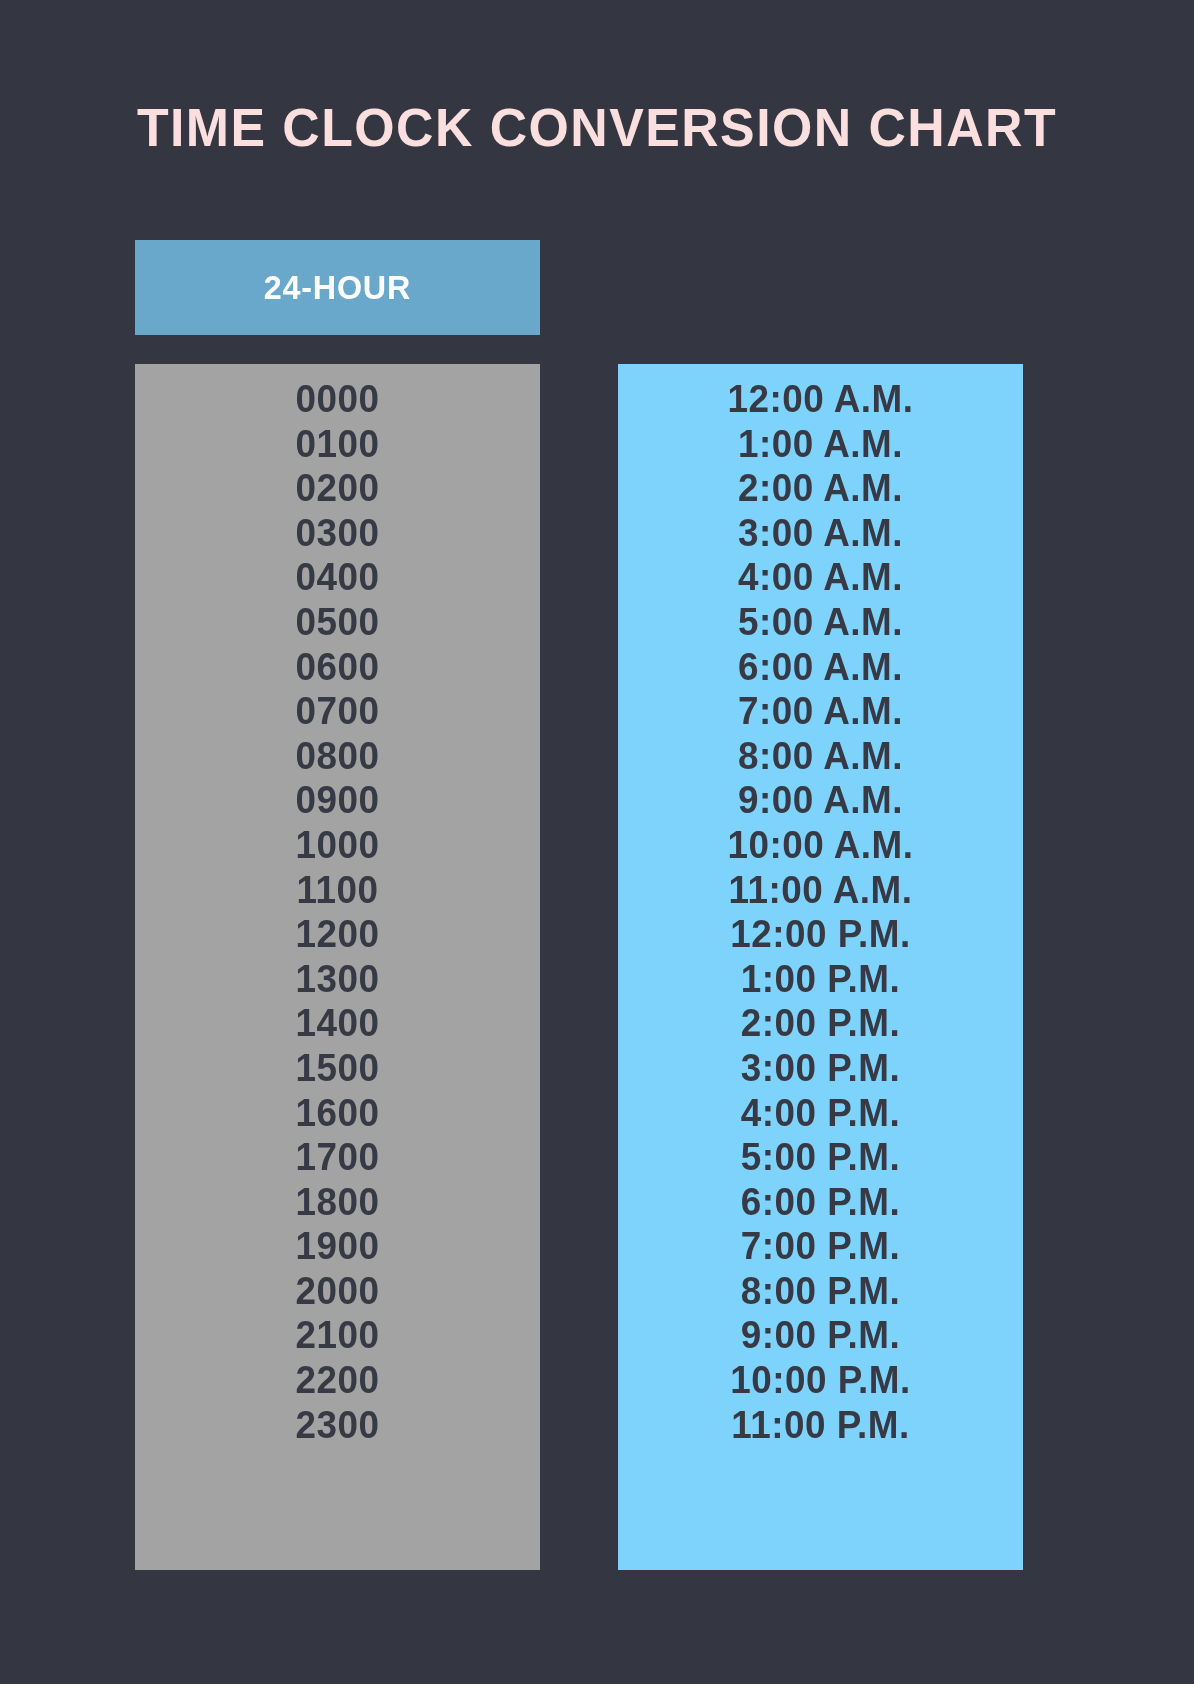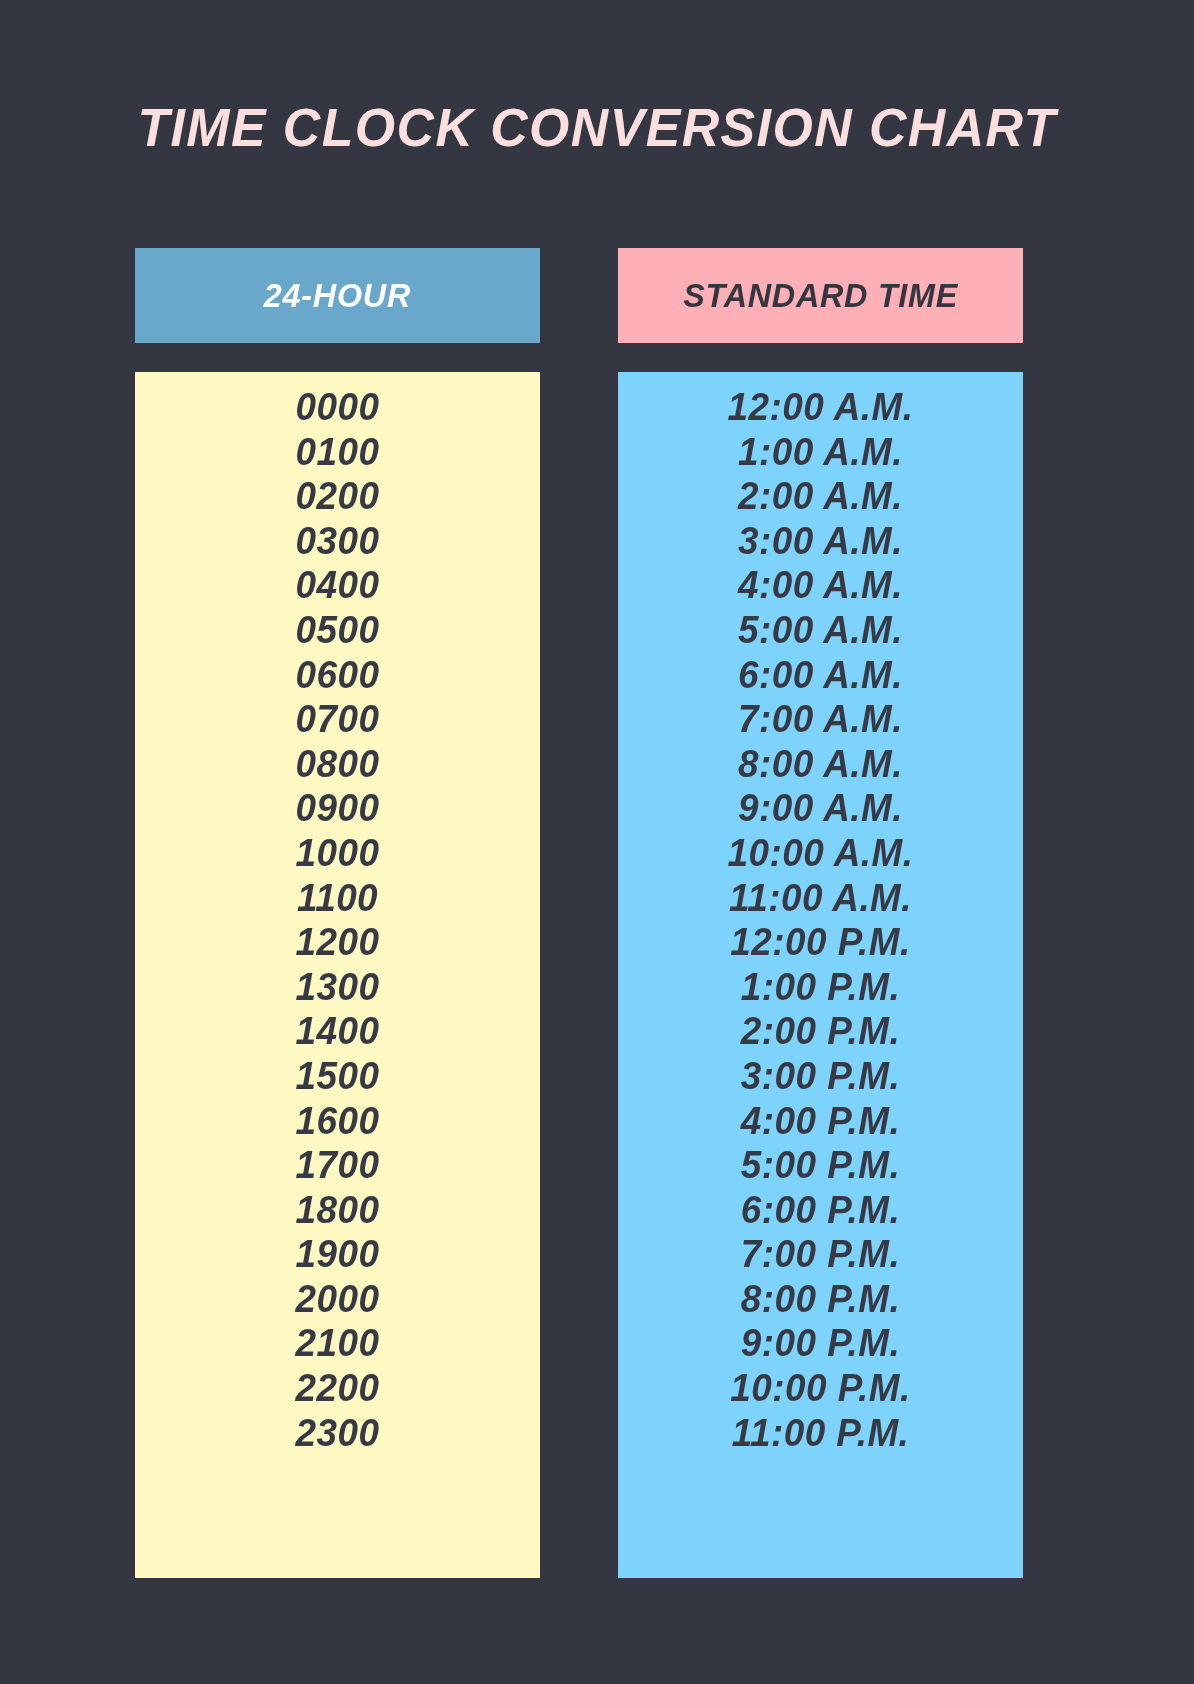--- a/index.html
+++ b/index.html
@@ -13,21 +13,20 @@
     font-family: "Liberation Sans", sans-serif;
     overflow: hidden;
     position: relative;
   }
 
   #page {
     position: absolute;
     left: 0; top: 0;
     width: 1194px;
     height: 1684px;
-    font-style: italic;
   }
 
   
   .title {
     position: absolute;
     left: 0;
     top: 96px;
     width: 1194px;
     text-align: center;
     color: #FBDEDE;
@@ -45,21 +44,21 @@
   .columns {
     position: absolute;
     left: 135px;
     top: 232px;
     width: 888px;
     height: 1330px;
   }
 
   .column {
     position: absolute;
-    top: 16px;
+    top: 8px;
     width: 405px;
     height: 1396px;
   }
   .column.left  { left: 0px; }
   .column.right { left: 483px; }
 
   
   .col-header {
     position: absolute;
     left: 0; top: 0;
@@ -88,21 +87,21 @@
   .col-body {
     position: absolute;
     left: 0;
     top: 124px;
     width: 405px;
     height: 1206px;
     box-sizing: border-box;
     padding-top: 13px;
     overflow: hidden;
   }
-  .col-body.blue { background: #fef9c3; }
+  .col-body.blue { background: #a3a3a3; }
   .col-body.pink { background: #7dd3fc; }
 
   .cell {
     height: 44.6px;
     line-height: 44.6px;
     text-align: center;
     color: #373A45;
     font-family: "Liberation Sans Narrow", "Liberation Sans", sans-serif;
     font-weight: bold;
     font-size: 38px;
@@ -146,23 +145,20 @@
           <div class="cell">1800</div>
           <div class="cell">1900</div>
           <div class="cell">2000</div>
           <div class="cell">2100</div>
           <div class="cell">2200</div>
           <div class="cell">2300</div>
         </div>
     </div>
 
     <div class="column right">
-      <div class="col-header pink">
-        <span class="col-header-label">STANDARD TIME</span>
-      </div>
       <div class="col-body pink" id="body-right">
           <div class="cell">12:00 A.M.</div>
           <div class="cell">1:00 A.M.</div>
           <div class="cell">2:00 A.M.</div>
           <div class="cell">3:00 A.M.</div>
           <div class="cell">4:00 A.M.</div>
           <div class="cell">5:00 A.M.</div>
           <div class="cell">6:00 A.M.</div>
           <div class="cell">7:00 A.M.</div>
           <div class="cell">8:00 A.M.</div>

